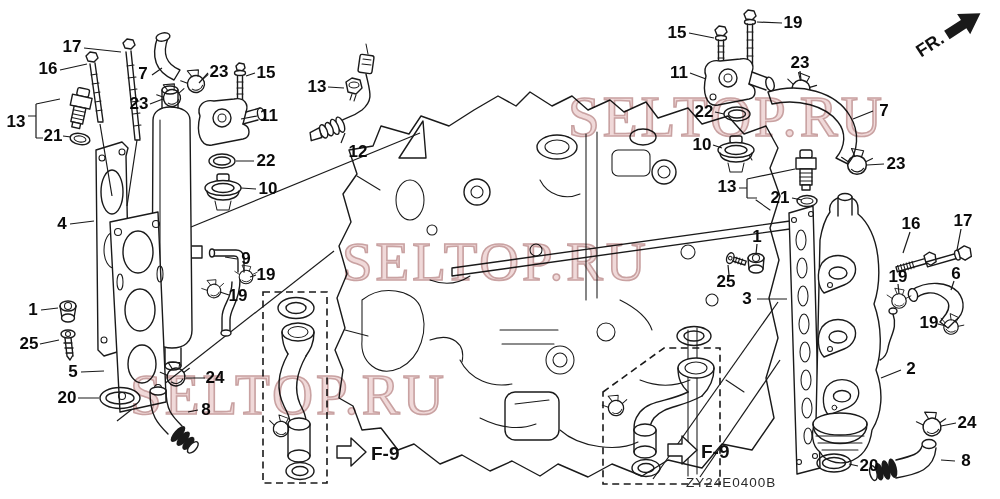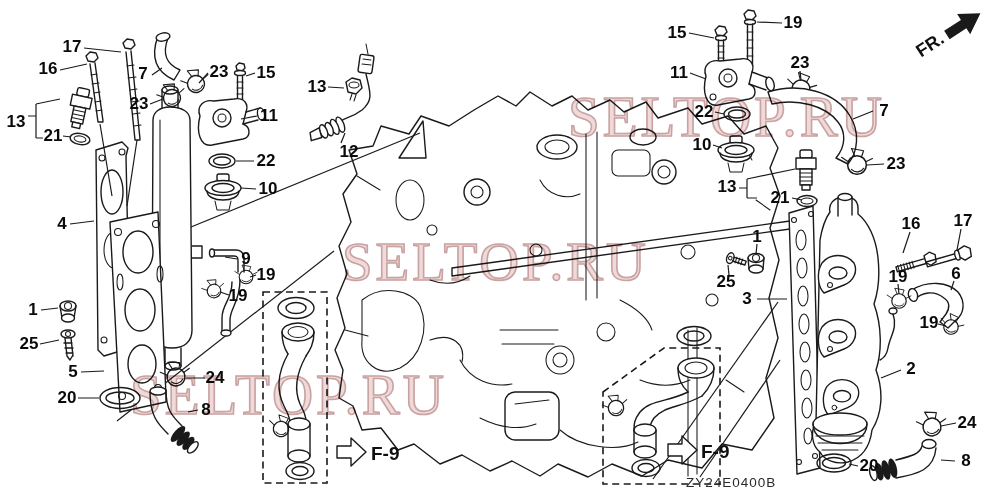--- a/index.html
+++ b/index.html
@@ -413,21 +413,21 @@
 
 <div id="label-layer">
       <div class="part-label" style="left: 72px; top: 47px;">17</div>
       <div class="part-label" style="left: 48px; top: 69px;">16</div>
       <div class="part-label" style="left: 143px; top: 74px;">7</div>
       <div class="part-label" style="left: 139px; top: 104px;">23</div>
       <div class="part-label" style="left: 219px; top: 72px;">23</div>
       <div class="part-label" style="left: 266px; top: 73px;">15</div>
       <div class="part-label" style="left: 269px; top: 116px;">11</div>
       <div class="part-label" style="left: 317px; top: 87px;">13</div>
-      <div class="part-label" style="left: 349px; top: 152px;">12</div>
+      <div class="part-label" style="left: 358px; top: 152px;">12</div>
       <div class="part-label" style="left: 16px; top: 122px;">13</div>
       <div class="part-label" style="left: 53px; top: 136px;">21</div>
       <div class="part-label" style="left: 266px; top: 161px;">22</div>
       <div class="part-label" style="left: 268px; top: 189px;">10</div>
       <div class="part-label" style="left: 62px; top: 224px;">4</div>
       <div class="part-label" style="left: 246px; top: 259px;">9</div>
       <div class="part-label" style="left: 266px; top: 275px;">19</div>
       <div class="part-label" style="left: 238px; top: 296px;">19</div>
       <div class="part-label" style="left: 33px; top: 310px;">1</div>
       <div class="part-label" style="left: 29px; top: 344px;">25</div>

